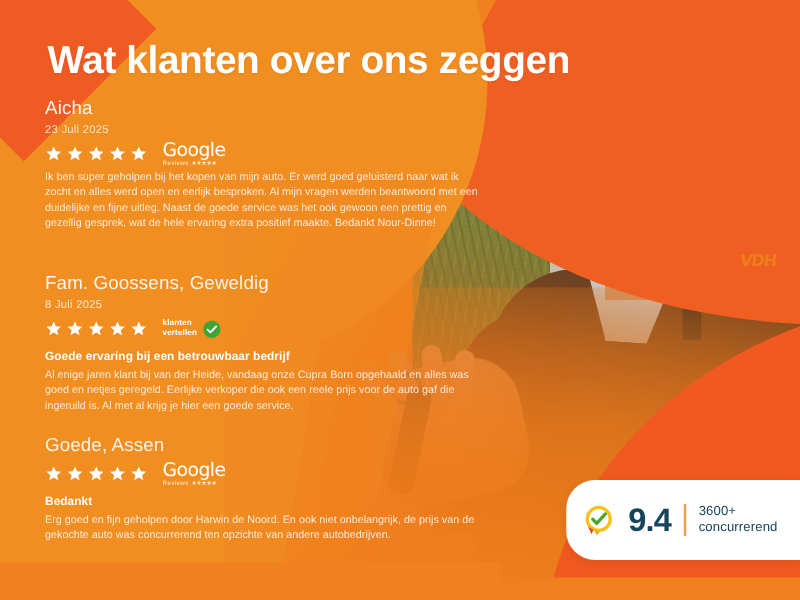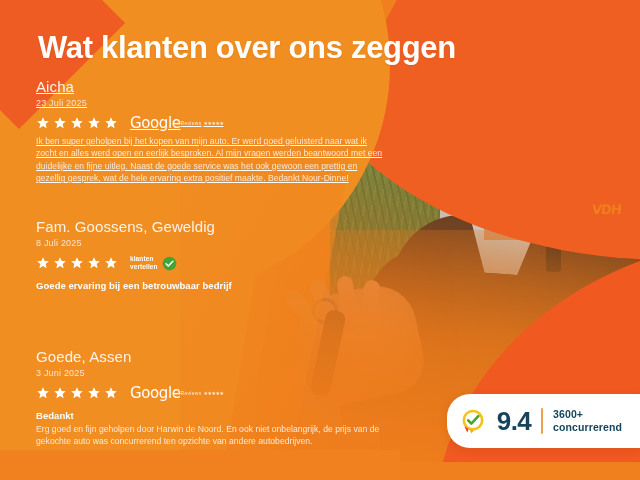--- a/index.html
+++ b/index.html
@@ -203,41 +203,41 @@
   .content { position: absolute; inset: 0; border-radius: 14px; }
 
   .headline {
     position: absolute; left: 38px; top: 30px;
     font-size: 31px; font-weight: bold; color: #FFFFFF;
     letter-spacing: -.3px; white-space: nowrap;
     text-shadow: 0 1px 2px rgba(120,50,0,.12);
   }
 
   .review { position: absolute; left: 36px; width: 380px; color: #fff; }
-  .review-1 { top: 78px; text-decoration: underline; }
+  .review-1 { top: 78px; }
   .review-2 { top: 218px; }
   .review-3 { top: 348px; }
 
   .rev-name {
     font-size: 15px; font-weight: normal; color: #FDF3E8;
     letter-spacing: .1px; line-height: 18px;
   }
   .rev-date {
     font-size: 9px; color: #FBE4CD; line-height: 13px; margin-top: 1px;
     letter-spacing: .2px;
   }
   .rev-meta {
     display: flex; align-items: center; gap: 12px; margin-top: 3px; height: 20px;
   }
   .stars { display: flex; gap: 3px; }
   .star { width: 14px; height: 14px; display: block; }
   .star svg { display: block; }
 
   
-  .google-badge { display: flex; flex-direction: row; line-height: 1; }
+  .google-badge { display: flex; flex-direction: column; line-height: 1; }
   .google-word {
     font-family: "DejaVu Sans", sans-serif;
     font-size: 15px; color: #ffffff; letter-spacing: -.4px; font-weight: normal;
   }
   .google-sub {
     display: flex; align-items: center; gap: 2px;
     font-size: 5px; color: #fde9d6; letter-spacing: .3px; margin-top: 1px;
   }
   .google-sub .mini-stars { letter-spacing: -.5px; font-size: 5px; }
 
@@ -251,34 +251,34 @@
     margin-top: 7px; letter-spacing: .05px;
   }
   .rev-body {
     font-size: 8.6px; color: #FCE9D6; line-height: 12.4px;
     margin-top: 2px; max-width: 352px; letter-spacing: .02px;
   }
 
   
   .rating-pill {
     position: absolute; right: 0; bottom: 32px;
-    height: 54px; padding: 0 18px 0 12px;
+    height: 64px; padding: 0 18px 0 12px;
     background: #ffffff;
     border-radius: 23px 0 0 23px;
     display: flex; align-items: center; gap: 10px;
     box-shadow: 0 2px 8px rgba(120,50,10,.14);
   }
   .kiyoh-mark { width: 28px; height: 28px; flex: none; }
   .rating-score {
     font-size: 26px; font-weight: bold; color: #16455B;
     letter-spacing: -.6px; line-height: 26px;
   }
   .rating-div { width: 2px; height: 26px; background: #F0A04B; border-radius: 2px; }
   .rating-text {
-    font-size: 10.5px; font-weight: bold; color: #16455B;
+    font-size: 10.5px; font-weight: normal; color: #16455B;
     line-height: 13px; letter-spacing: .1px;
   }
 
   
   .shirt-logo {
     position: absolute; left: 592px; top: 202px;
     font-size: 13px; font-weight: bold; color: #F07E1B;
     letter-spacing: -1px; transform: skewX(-6deg);
     font-family: "DejaVu Sans", sans-serif;
   }
@@ -418,25 +418,25 @@
           </span>
           <span class="kv-check">
             <svg width="15" height="15" viewBox="0 0 24 24">
               <circle cx="12" cy="12" r="11" fill="#3FA535"></circle>
               <path d="M6.5 12.3l3.6 3.6 7.3-7.6" stroke="#ffffff" stroke-width="2.4" fill="none" stroke-linecap="round" stroke-linejoin="round"></path>
             </svg>
           </span>
         </div>
       </div>
       <div class="rev-title">Goede ervaring bij een betrouwbaar bedrijf</div>
+      <div class="rev-body">Al enige jaren klant bij van der Heide, vandaag onze Cupra Born opgehaald en alles was goed en netjes geregeld. Eerlijke verkoper die ook een reele prijs voor de auto gaf die ingeruild is. Al met al krijg je hier een goede service.</div>
     </div>
 
     <div class="review review-3">
       <div class="rev-name">Goede, Assen</div>
-      <div class="rev-date">3 Juni 2025</div>
       <div class="rev-meta">
         <div class="stars">
           <span class="star">
               <svg width="14" height="14" viewBox="0 0 24 24">
                 <path fill="#ffffff" d="M12 2l2.9 6.6 7.1.6-5.4 4.7 1.6 7-6.2-3.7-6.2 3.7 1.6-7L2 9.2l7.1-.6z"></path>
               </svg>
             </span>
           <span class="star">
               <svg width="14" height="14" viewBox="0 0 24 24">
                 <path fill="#ffffff" d="M12 2l2.9 6.6 7.1.6-5.4 4.7 1.6 7-6.2-3.7-6.2 3.7 1.6-7L2 9.2l7.1-.6z"></path>

